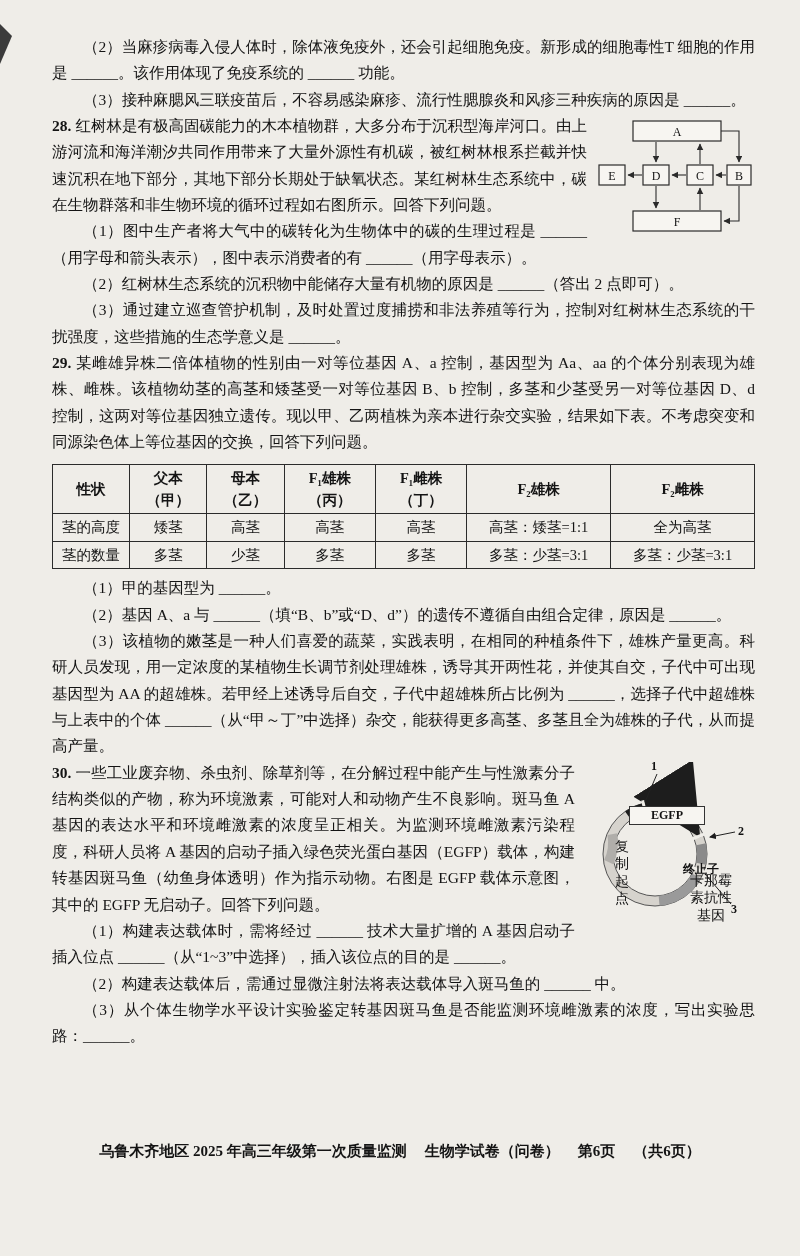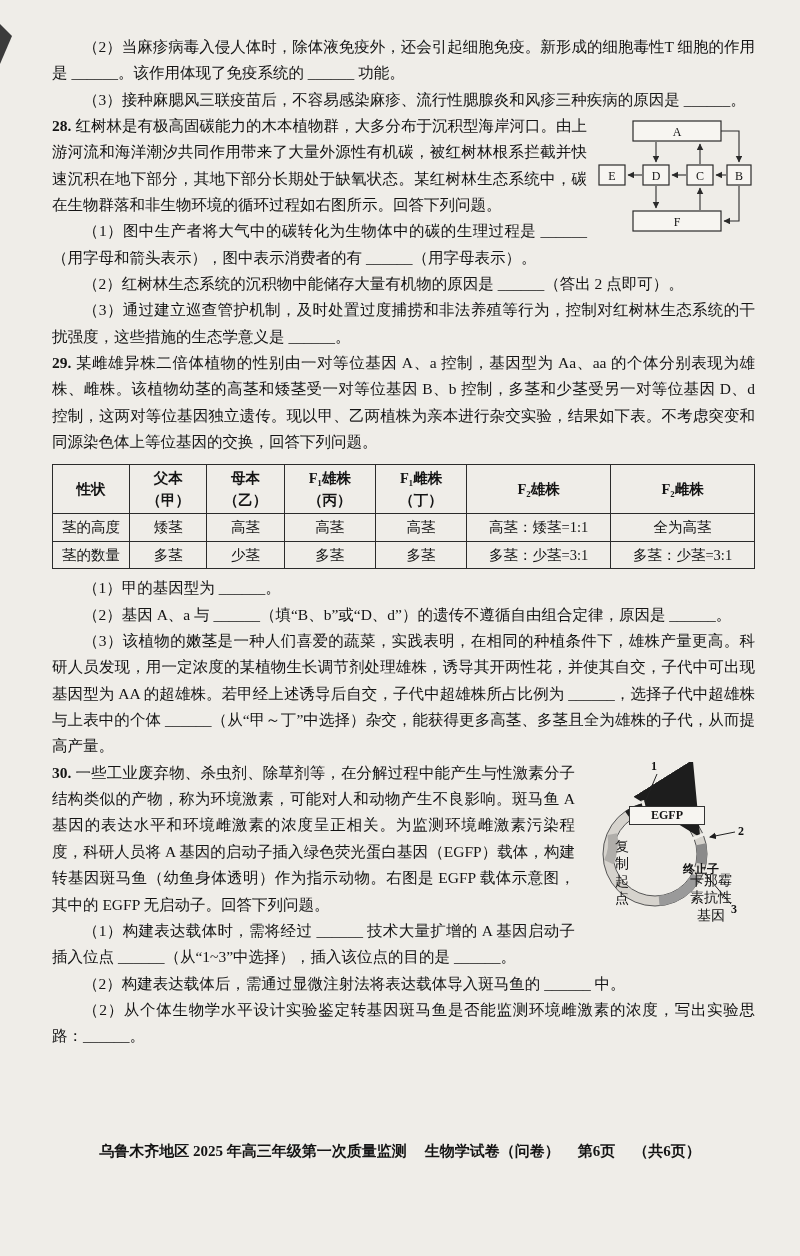--- a/index.html
+++ b/index.html
@@ -210,20 +210,20 @@
       <div class="num lbl" style="left:155px; top:62px;">2</div>
       <div class="num lbl" style="left:148px; top:140px;">3</div>
       <div class="egfp-box">EGFP</div>
       <div class="lbl" style="left:26px; top:76px; width:26px;">复制起点</div>
       <div class="lbl" style="left:100px; top:84px; font-weight:bold; font-size:12px;margin-top:16px;">终止子</div>
       <div class="lbl" style="left:104px; top:110px; width:48px;">卡那霉素抗性基因</div>
     </figure>
     <p class="qintro"><span class="qnum">30.</span><span>一些工业废弃物、杀虫剂、除草剂等，在分解过程中能产生与性激素分子结构类似的产物，称为环境激素，可能对人和动物产生不良影响。斑马鱼 A 基因的表达水平和环境雌激素的浓度呈正相关。为监测环境雌激素污染程度，科研人员将 A 基因的启动子插入绿色荧光蛋白基因（EGFP）载体，构建转基因斑马鱼（幼鱼身体透明）作为指示动物。右图是 EGFP 载体示意图，其中的 EGFP 无启动子。回答下列问题。</span></p>
     <p class="para">（1）构建表达载体时，需将经过 ______ 技术大量扩增的 A 基因启动子插入位点 ______（从“1~3”中选择），插入该位点的目的是 ______。</p>
     <p class="para">（2）构建表达载体后，需通过显微注射法将表达载体导入斑马鱼的 ______ 中。</p>
-    <p class="para">（2）从个体生物学水平设计实验鉴定转基因斑马鱼是否能监测环境雌激素的浓度，写出实验思路：______。</p>
+    <p class="para">（3）从个体生物学水平设计实验鉴定转基因斑马鱼是否能监测环境雌激素的浓度，写出实验思路：______。</p>
   </section>
 
 </div>
 
 <div class="footer">
   <span>乌鲁木齐地区 2025 年高三年级第一次质量监测</span><span>生物学试卷（问卷）</span><span>第6页</span><span>（共6页）</span>
 </div>
 
 </body></html>

